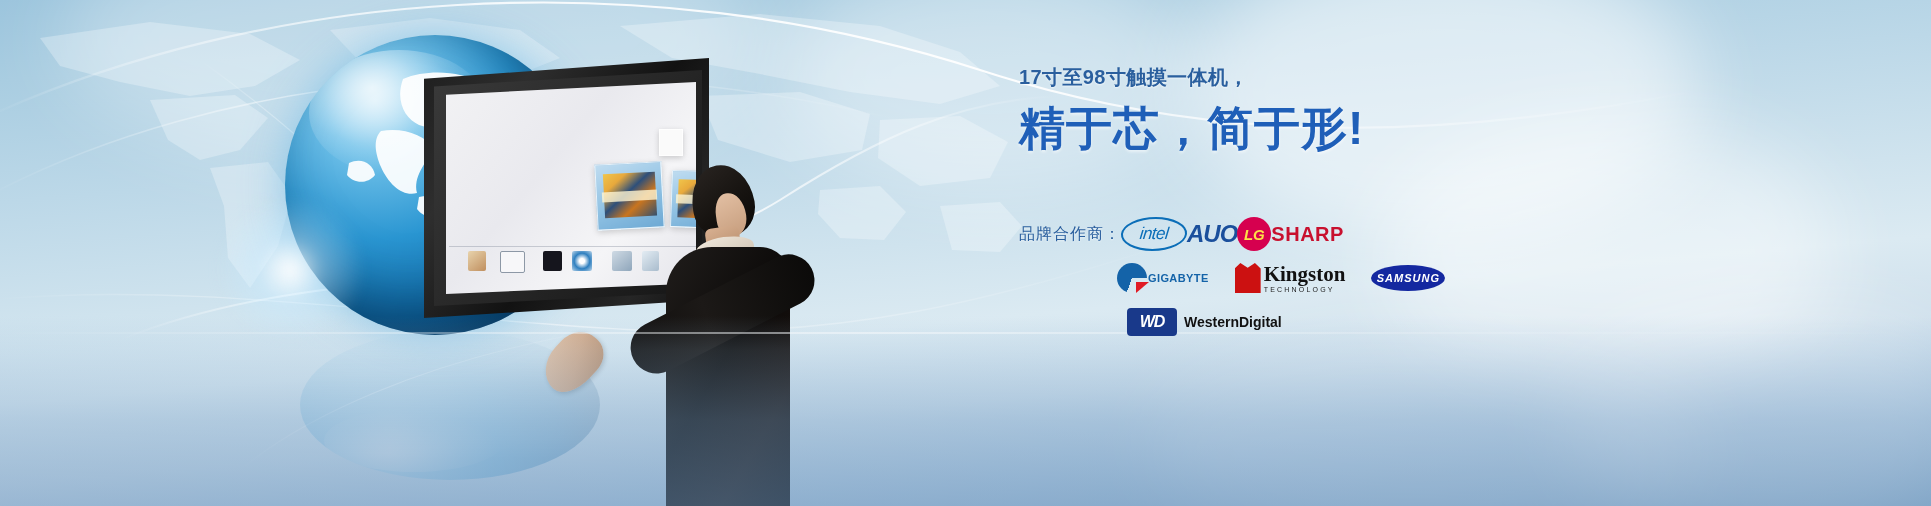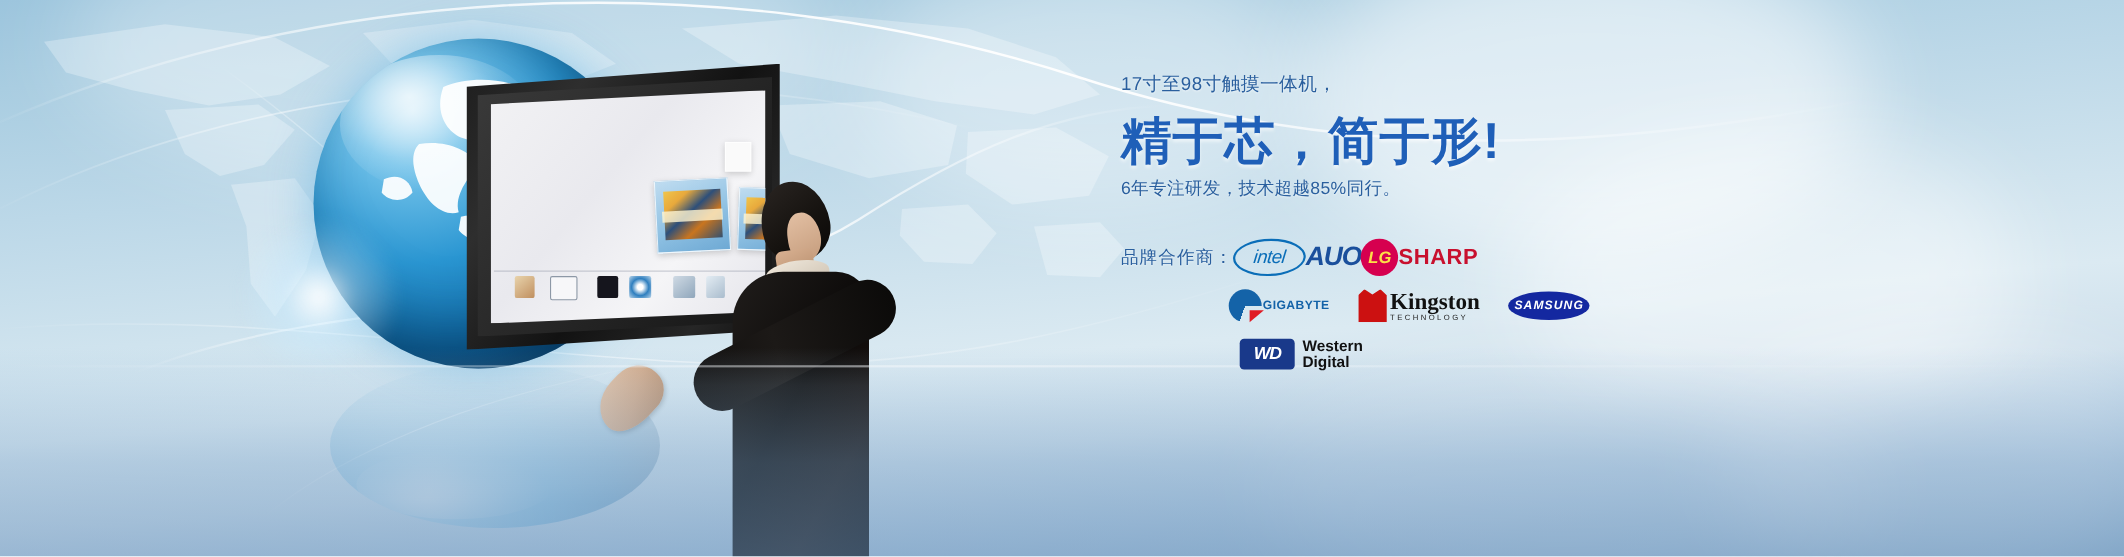--- a/index.html
+++ b/index.html
@@ -151,22 +151,23 @@
     position:absolute;left:600px;top:440px;width:190px;height:66px;
     transform:scaleY(-1);opacity:.25;
     -webkit-mask-image:linear-gradient(to top,transparent 0%,#000 90%);
             mask-image:linear-gradient(to top,transparent 0%,#000 90%);
     overflow:hidden;
   }
 
   
   #copy{position:absolute;left:1019px;top:64px;width:520px;}
   .sub-line{
-    color:#2a5f9e;font-size:17px;line-height:26px;letter-spacing:.4px;
+    color:#2a5f9e;font-size:20px;line-height:26px;letter-spacing:.4px;
     text-shadow:0 1px 2px rgba(255,255,255,.65);
+    font-weight:bold;
   }
   .headline{
     margin-top:12px;
     color:#1f5fb8;font-size:46px;line-height:52px;font-weight:bold;
     letter-spacing:1px;
     text-shadow:0 2px 3px rgba(255,255,255,.55);
   }
   .tagline{
     margin-top:6px;
     color:#2a5f9e;font-size:16px;line-height:24px;letter-spacing:.3px;
@@ -223,21 +224,21 @@
     font-size:11px;font-weight:bold;letter-spacing:1px;font-style:italic;
     display:flex;align-items:center;justify-content:center;
   }
 
   .l-wd{display:flex;align-items:center;gap:7px;}
   .l-wd .w-mark{
     width:50px;height:28px;border-radius:4px;background:#19398a;color:#fff;
     font-size:16px;font-weight:bold;font-style:italic;letter-spacing:-1px;
     display:flex;align-items:center;justify-content:center;text-align:right;
   }
-  .l-wd .w-txt{display:flex;flex-direction:column;line-height:1.05;color:#111;font-size:14px;font-weight:bold;}
+  .l-wd .w-txt{display:flex;flex-direction:row;line-height:1.05;color:#111;font-size:14px;font-weight:bold;}
 </style>
 </head>
 <body>
 
 <div id="banner">
 
   <div class="cloud c5"></div>
   <div class="cloud c4"></div>
   <div class="cloud c1"></div>
   <div class="cloud c2"></div>
@@ -346,21 +347,20 @@
       </div>
     </div>
   </div>
 
   <div class="floorline"></div>
   <div class="floor"></div>
 
   <div id="copy">
     <div class="sub-line">17寸至98寸触摸一体机，</div>
     <div class="headline">精于芯，简于形!</div>
-    <div class="tagline">6年专注研发，技术超越85%同行。</div>
   </div>
 
   <div id="partners">
 
     <div class="prow r1">
       <span class="plabel">品牌合作商：</span>
       <span class="logo l-intel">intel</span>
       <span class="logo l-auo">AUO</span>
       <span class="logo l-lg">LG</span>
       <span class="logo l-sharp">SHARP</span>

